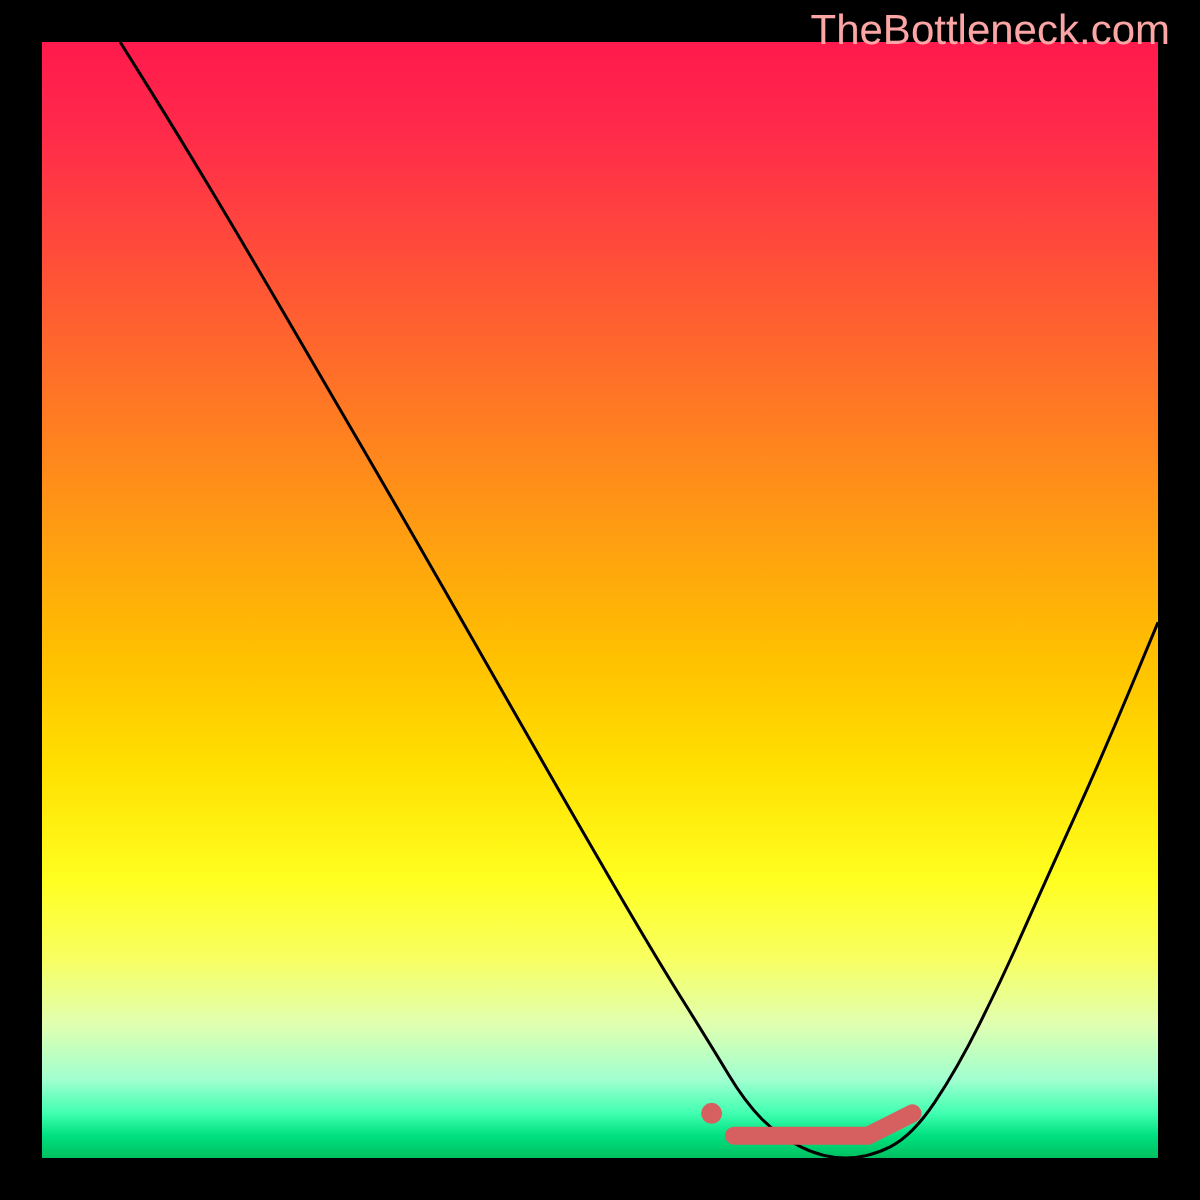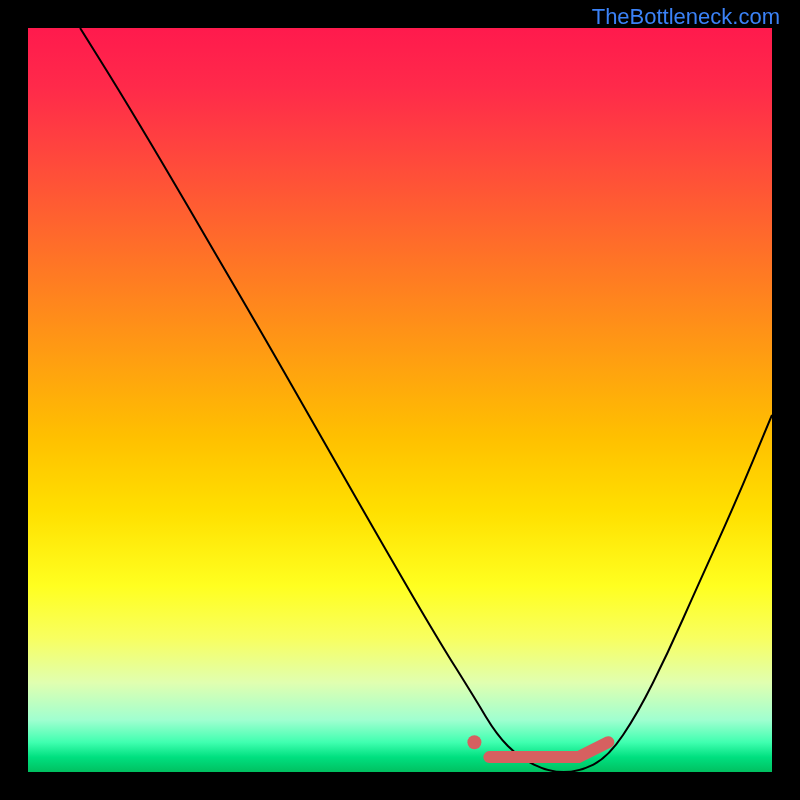--- a/index.html
+++ b/index.html
@@ -7,22 +7,22 @@
     width: 800px;
     height: 800px;
     background: #000;
     position: relative;
     font-family: Arial, sans-serif;
   }
   .watermark {
     position: absolute;
     top: 4px;
     right: 20px;
-    color: #3b82f6;
-    font-size: 22px;
+    color: #fca5a5;
+    font-size: 28px;
     font-weight: 500;
     z-index: 10;
   }
   .plot-area {
     position: absolute;
     left: 28px;
     top: 28px;
     width: 744px;
     height: 744px;
     background: linear-gradient(to bottom,

